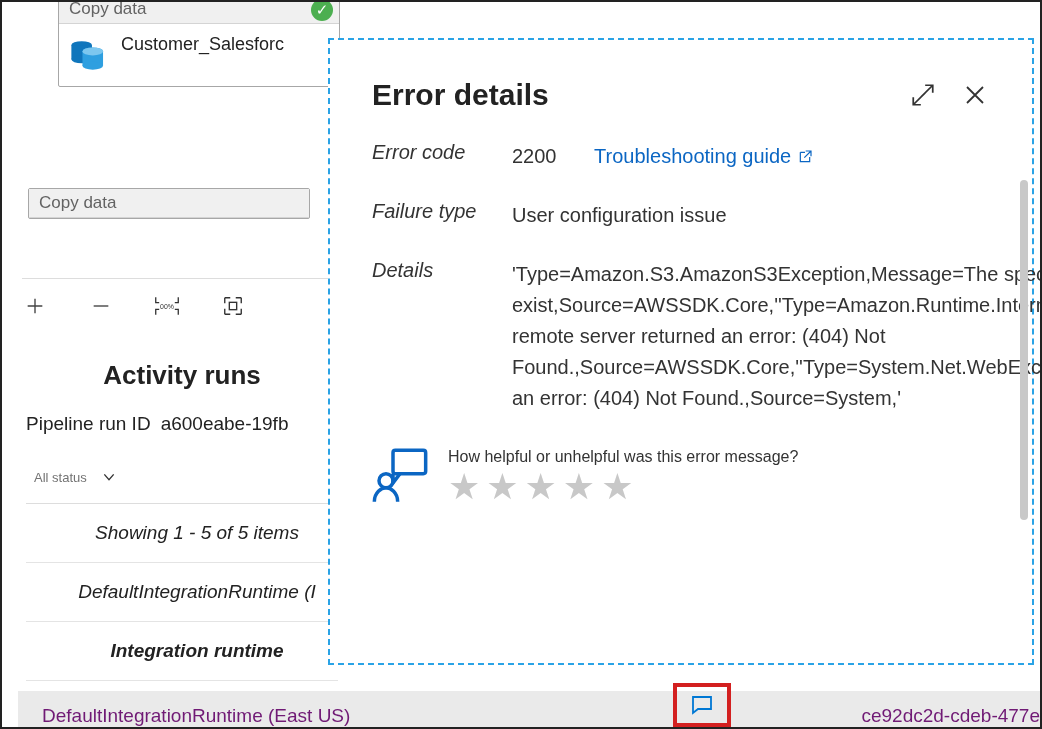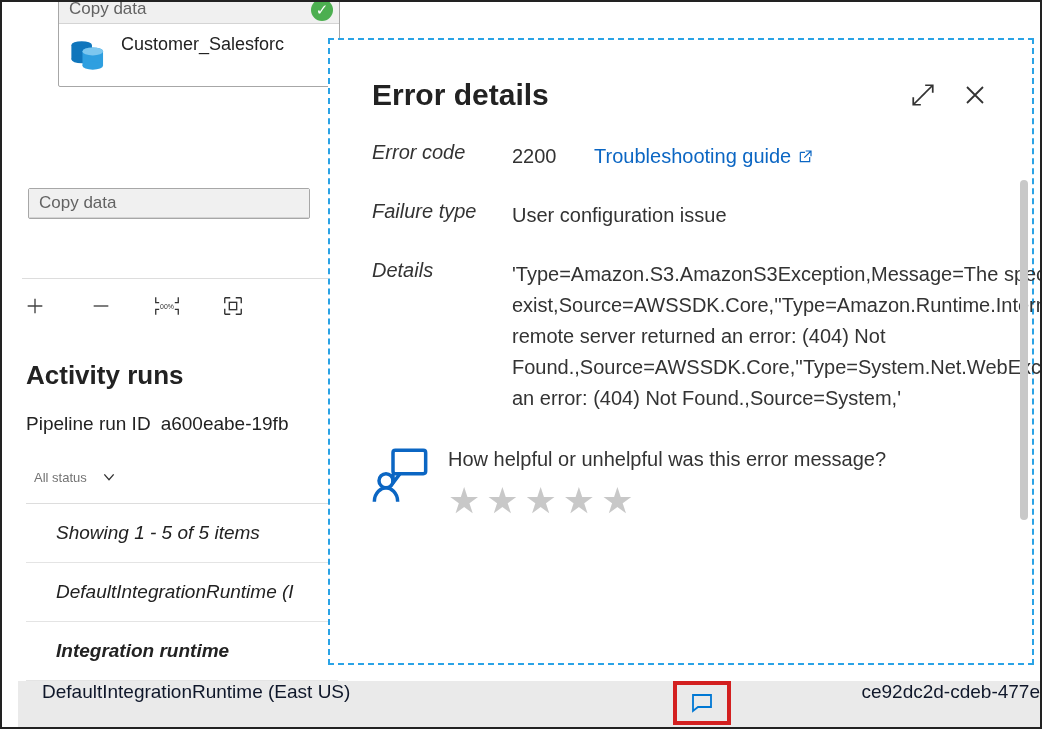--- a/index.html
+++ b/index.html
@@ -12,50 +12,50 @@
   .activity .hdr { background:#f0f0f0; color:#636363; font-size:17px; padding:4px 10px; border-bottom:1px solid #d4d4d4; position:relative; }
   .activity .hdr .ok { position:absolute; right:6px; top:4px; width:22px; height:22px; border-radius:50%; background:#4caf50; display:flex; align-items:center; justify-content:center; color:#fff; font-size:15px; }
   .activity .body { display:flex; padding:10px 10px 14px 10px; font-size:18px; color:#222; }
   .db-icon { width:38px; height:38px; margin-right:14px; flex-shrink:0; }
 
   
   .mini-toolbar { position:absolute; top:276px; left:20px; display:flex; align-items:center; gap:40px; width:310px; border-top:1px solid #ddd; padding-top:14px; }
   .mini-btn { width:26px; height:26px; display:flex; align-items:center; justify-content:center; color:#444; cursor:pointer; }
 
   
-  .activity-runs { position:absolute; left:24px; top:358px; width:312px; }
+  .activity-runs { position:absolute; left:24px; top:358px; width:312px;text-align:center; }
   .ar-title { font-size:26px; font-weight:600; color:#222; margin-bottom:22px; }
   .ar-row { font-size:19px; color:#222; display:flex; gap:10px; margin-bottom:24px; }
   .ar-row .lbl { font-weight:400; }
   .ar-filter { display:flex; align-items:center; font-size:13px; color:#737373; padding:10px 0 18px 8px; border-bottom:1px solid #ddd; margin-bottom:0; }
   .ar-filter .chev { margin-left:14px; }
   .ar-line { font-size:19px; color:#222; padding:18px 0 18px 30px; border-bottom:1px solid #e4e4e4;font-style:italic; }
   .ar-line.bold { font-weight:600; padding-left:30px; }
 
   
-  .bottom-row { position:absolute; left:16px; bottom:0; right:0; height:46px; background:#eaeaea; display:flex; align-items:flex-start; padding-left:24px; font-size:19px; color:#0f172a; }
+  .bottom-row { position:absolute; left:16px; bottom:0; right:0; height:36px; background:#eaeaea; display:flex; align-items:flex-end; padding-left:24px; font-size:19px; color:#701a75; }
   .bottom-row .spacer { flex:1; }
   .red-box { border:4px solid #d32020; width:58px; height:44px; display:flex; align-items:center; justify-content:center; margin-right:130px; }
   .bubble-icon { color:#0078d4; }
 
   
   .popup { position:absolute; top:36px; left:326px; right:6px; bottom:62px; border:2px dashed #2aa3e6; background:#fff; padding:38px 42px 20px 42px; }
   .popup-head { display:flex; align-items:center; margin-bottom:29px; }
   .popup-title { font-size:30px; font-weight:600; color:#222; flex:1; }
   .popup-head .ic { width:30px; height:30px; margin-left:22px; cursor:pointer; color:#333; display:flex; align-items:center; justify-content:center; }
 
   .kv { display:flex; margin-bottom:28px; font-size:20px; color:#333; }
   .kv .k { width:140px; color:#333; flex-shrink:0;font-style:italic; }
   .kv .v { flex:1; line-height:1.55; }
   .kv .code { margin-right:32px; color:#333; }
   .link { color:#0b66c3; cursor:pointer; display:inline-flex; align-items:center; gap:6px; }
 
   .feedback { display:flex; align-items:flex-start; gap:20px; margin-top:34px; }
   .fb-icon { width:56px; height:56px; color:#0b66c3; flex-shrink:0; }
-  .fb-text { font-size:20px; color:#333; margin-bottom:12px; }
+  .fb-text { font-size:16px; color:#333; margin-bottom:3px; }
   .stars { display:flex; gap:6px; }
   .star { font-size:36px; color:#c8c8c8; cursor:pointer; line-height:1; }
 
   .popup-scroll { position:absolute; right:4px; top:140px; width:8px; height:340px; background:#c8c8c8; border-radius:4px; }
 
   svg { display:block; }
 </style>
 </head>
 <body>
 

